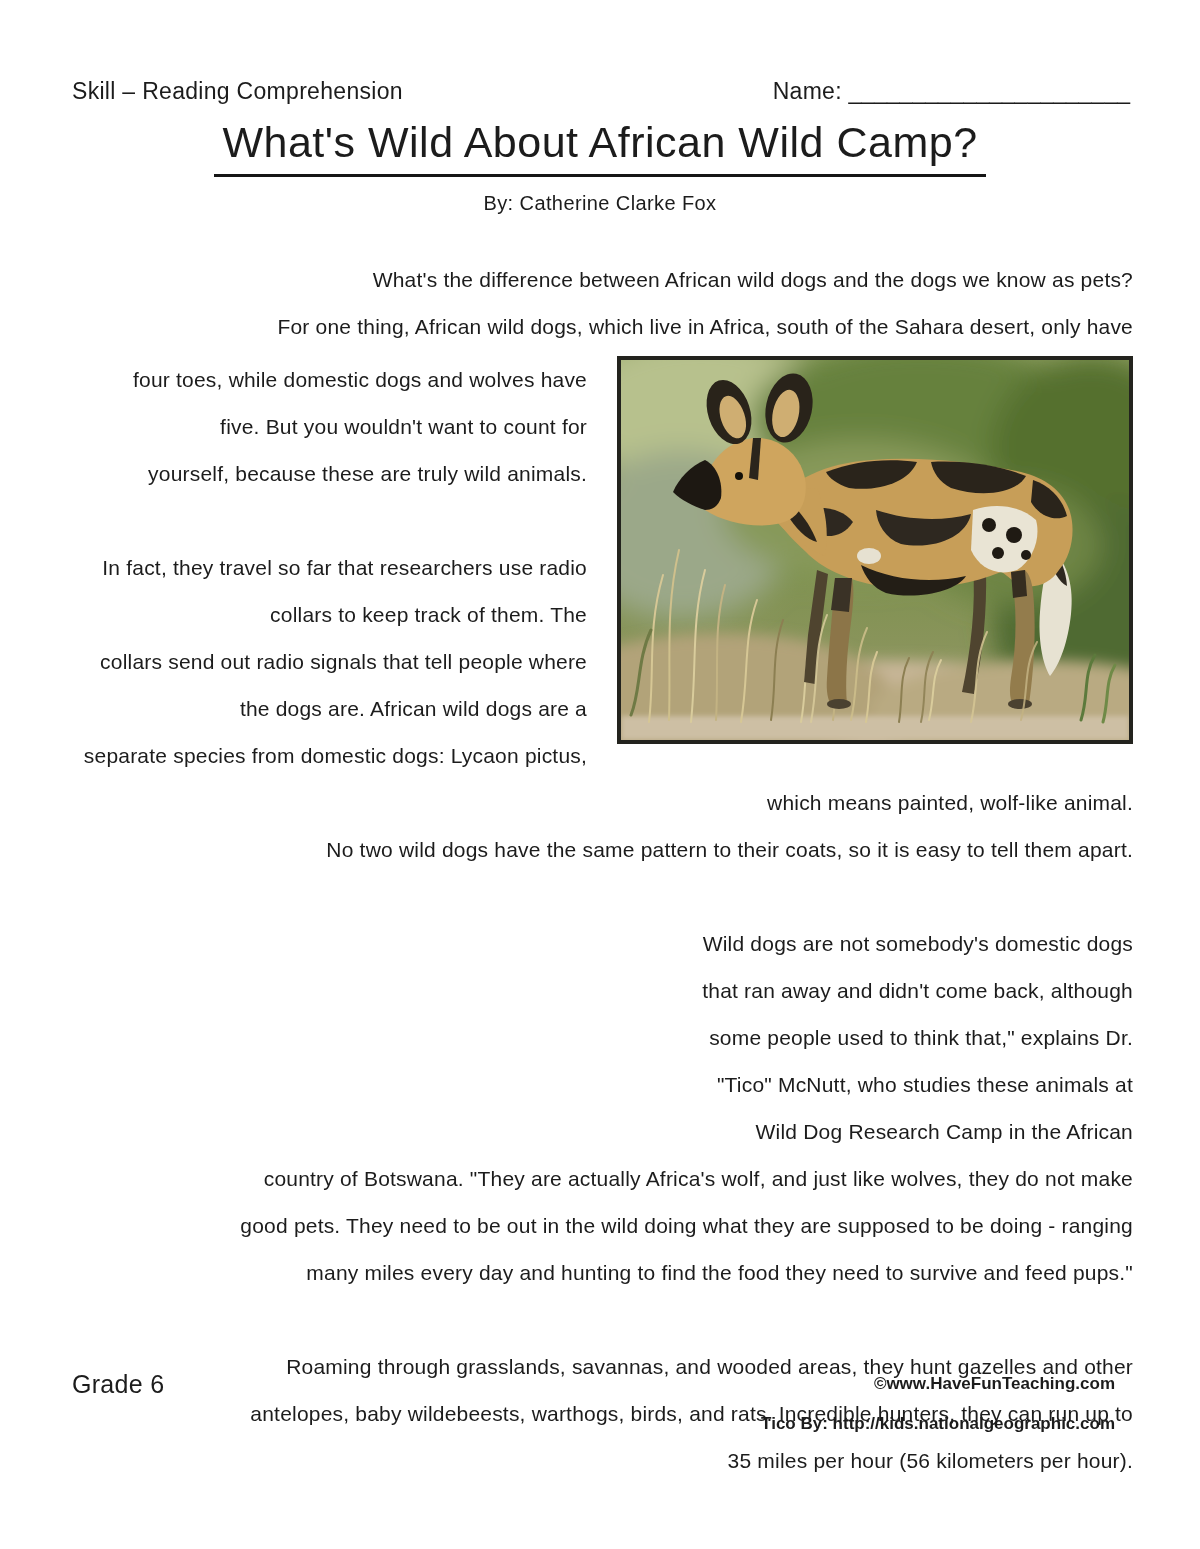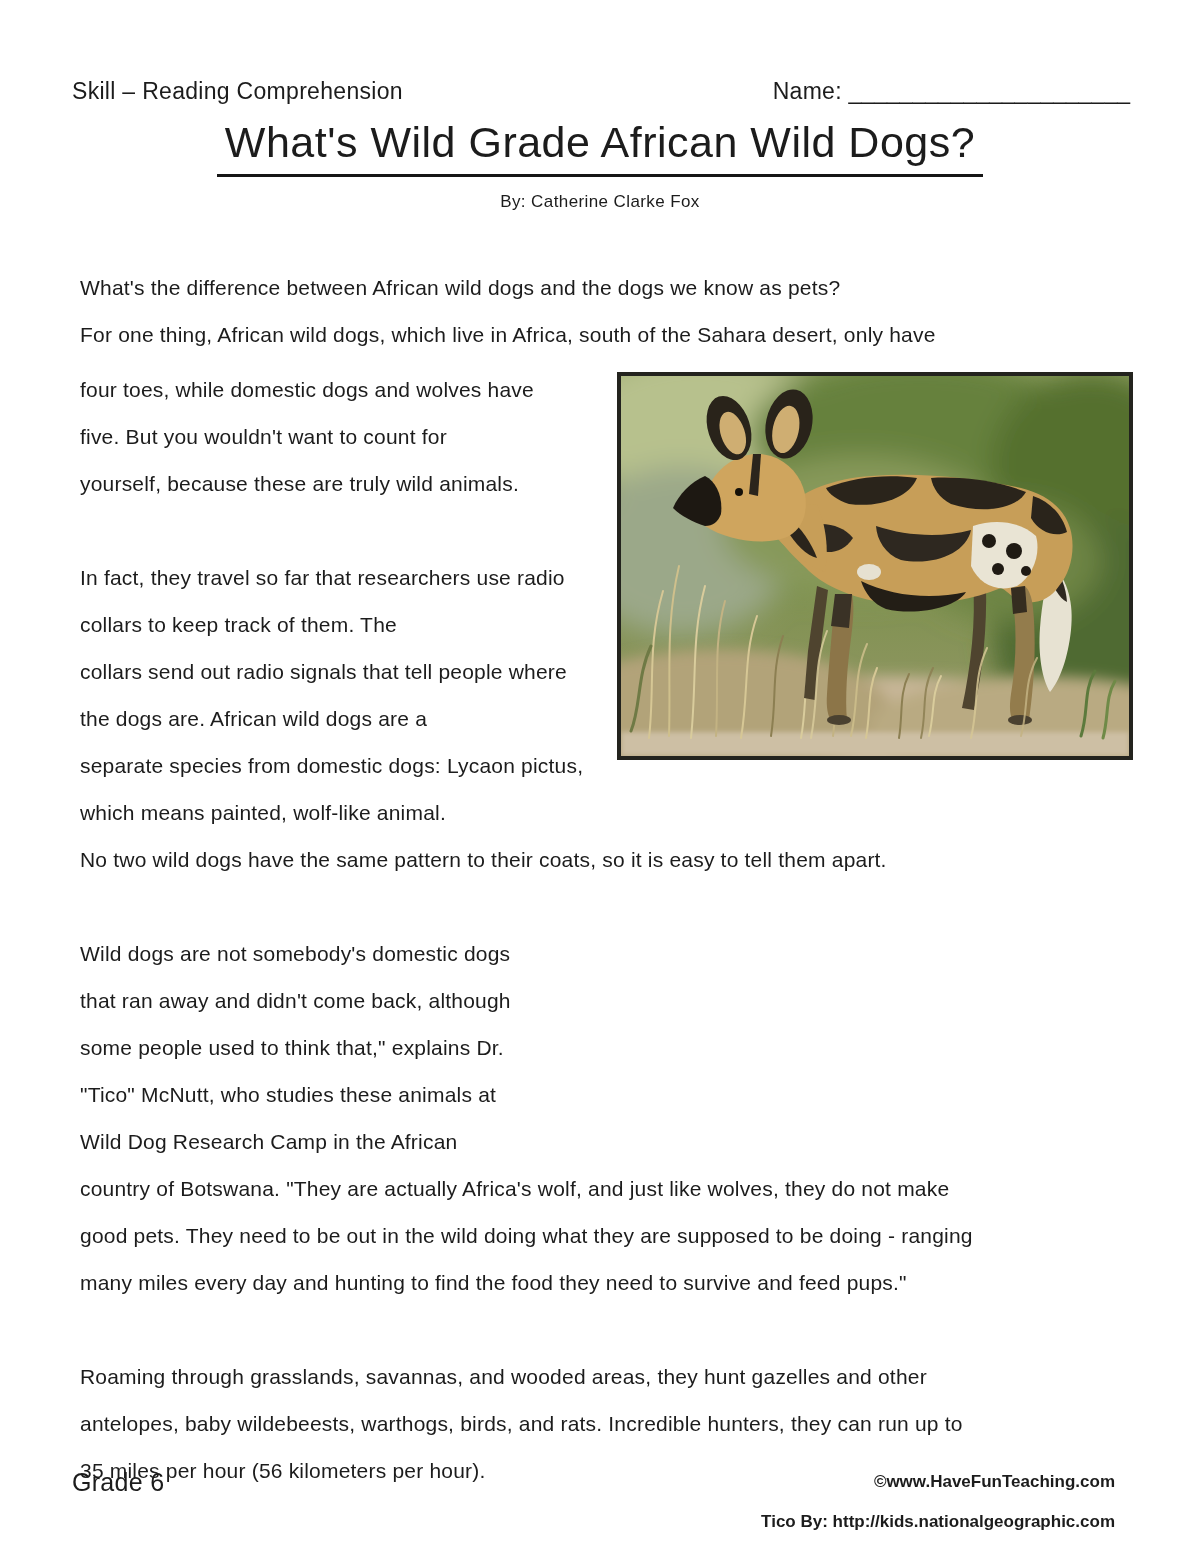--- a/index.html
+++ b/index.html
@@ -22,58 +22,58 @@
   .name-wrap{white-space:pre;}
   .name-blank{letter-spacing:0;margin-top:35px;}
   
   .title-row{position:absolute;top:118px;left:0;right:0;text-align:center;}
   .page-title{
     display:inline-block;
     font-size:43px;letter-spacing:.5px;
     border-bottom:3px solid #161616;
     padding:0 8px 7px 8px;
   }
-  .byline-row{position:absolute;top:192px;left:0;right:0;text-align:center;font-size:17px;letter-spacing:.4px;}
+  .byline-row{position:absolute;top:192px;left:0;right:0;text-align:center;font-size:20px;letter-spacing:.4px;}
   
   .article{
     position:absolute;top:256px;left:72px;width:1061px;
     font-size:21px;line-height:47px;letter-spacing:.2px;
   }
-  .para{white-space:pre-line;margin:8px;}
+  .para{white-space:pre-line;margin:0;text-align:right;}
   .para + .para{margin-top:47px;}
   .para.wrap-continue{margin-top:6px;}
   .photo-frame{
     float:right;
     width:516px;height:388px;
     box-sizing:border-box;
     border:4px solid #23231e;
     margin:6px 0 12px 30px;
     background:#8a9a56;
   }
   .photo-frame svg{display:block;width:508px;height:380px;}
   
   .footer{
-    position:absolute;left:72px;right:85px;top:1462px;
+    position:absolute;left:72px;right:85px;top:1364px;
     display:flex;justify-content:space-between;align-items:flex-start;gap:8px;
   }
   .grade-label{font-size:25px;letter-spacing:.3px;padding-top:6px;}
   .footer-right{text-align:right;font-weight:bold;font-size:17px;line-height:40px;}
 </style>
 </head>
 <body>
 
 <div class="page">
 
   <div class="header">
     <span class="skill-label">Skill – Reading Comprehension</span>
     <span class="name-wrap"><span>Name: </span><span class="name-blank">______________________</span></span>
   </div>
 
   <div class="title-row">
-    <span class="page-title">What's Wild Grade African Wild Dogs?</span>
+    <span class="page-title">What's Wild About African Wild Camp?</span>
   </div>
 
   <div class="byline-row">By: Catherine Clarke Fox</div>
 
   <div class="article">
 
     <p class="para">What's the difference between African wild dogs and the dogs we know as pets?
 For one thing, African wild dogs, which live in Africa, south of the Sahara desert, only have</p>
 
     <div class="photo-frame">

